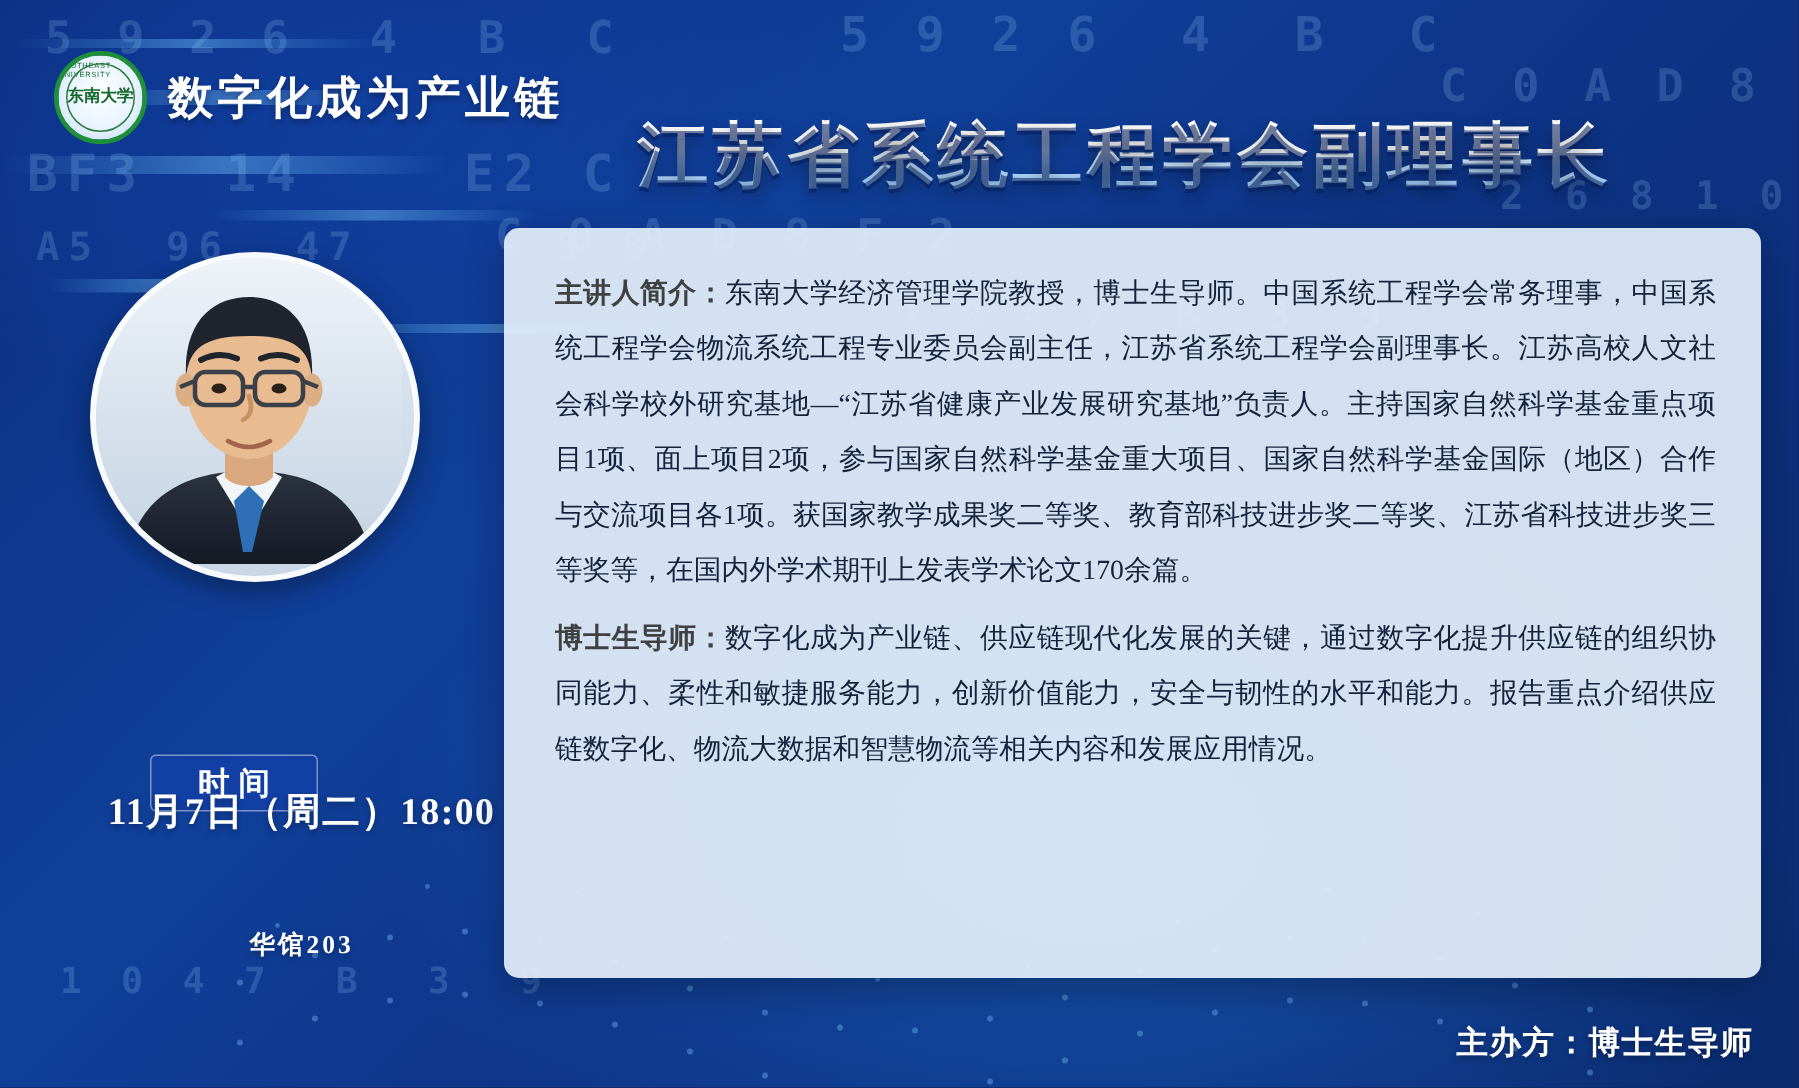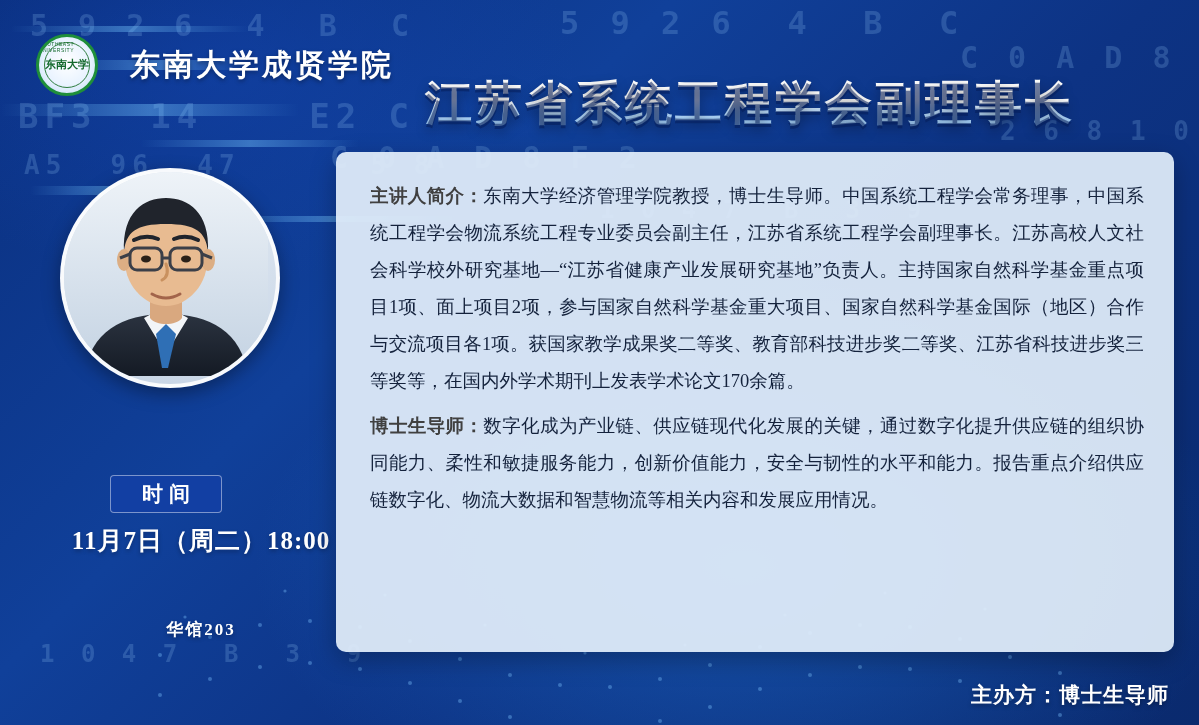--- a/index.html
+++ b/index.html
@@ -65,21 +65,21 @@
     opacity: 0.75;
   }
 
   
   .logo-block {
     position: absolute;
     left: 36px;
     top: 34px;
     display: flex;
     align-items: center;
-    gap: 32px;
+    gap: 14px;
   }
   .logo-mark {
     width: 62px;
     height: 62px;
     border-radius: 50%;
     background: radial-gradient(circle at 50% 45%, #ffffff 0%, #e9f3ff 55%, #bcd9f5 100%);
     border: 3px solid #1f8f3a;
     box-sizing: border-box;
     position: relative;
     display: flex;
@@ -164,35 +164,36 @@
     color: #ffffff;
     font-size: 29px;
     font-weight: bold;
     letter-spacing: 5px;
     font-family: "Liberation Serif", serif;
     background: rgba(12,50,130,0.25);
   }
 
   .label-chip {
     position: absolute;
-    left: 110px;
+    left: 100px;
     width: 110px;
     height: 36px;
     background: #123fa3;
     border: 1px solid rgba(255,255,255,0.45);
     border-radius: 4px;
     display: flex;
     align-items: center;
     justify-content: center;
     color: #ffffff;
     font-size: 21px;
     font-weight: bold;
     letter-spacing: 6px;
     text-indent: 6px;
     font-family: "Liberation Serif", serif;
+    margin-top: 28px;
   }
   .chip-time { top: 475px; }
   .chip-place { top: 568px; }
 
   .info-line {
     position: absolute;
     left: 0;
     width: 330px;
     text-align: center;
     color: #ffffff;
@@ -321,21 +322,21 @@
         <circle cx="865" cy="104" r="1.6"></circle>
     </g>
   </svg>
 
   <div class="logo-block">
     <div class="logo-mark">
       <div class="inner-ring"></div>
       <div class="arc-text">SOUTHEAST UNIVERSITY</div>
       <div class="glyph">东南大学</div>
     </div>
-    <div class="logo-text">东南大学成贤学院</div>
+    <div class="logo-text">数字化成为产业链</div>
   </div>
 
   <div class="main-title">江苏省系统工程学会副理事长</div>
 
   <div class="portrait">
     <svg width="204" height="204" viewBox="0 0 204 204" aria-hidden="true">
       <defs>
         <linearGradient id="bgp" x1="0" y1="0" x2="0" y2="1">
           <stop offset="0%" stop-color="#eef3f8"></stop>
           <stop offset="100%" stop-color="#c3d2e2"></stop>

